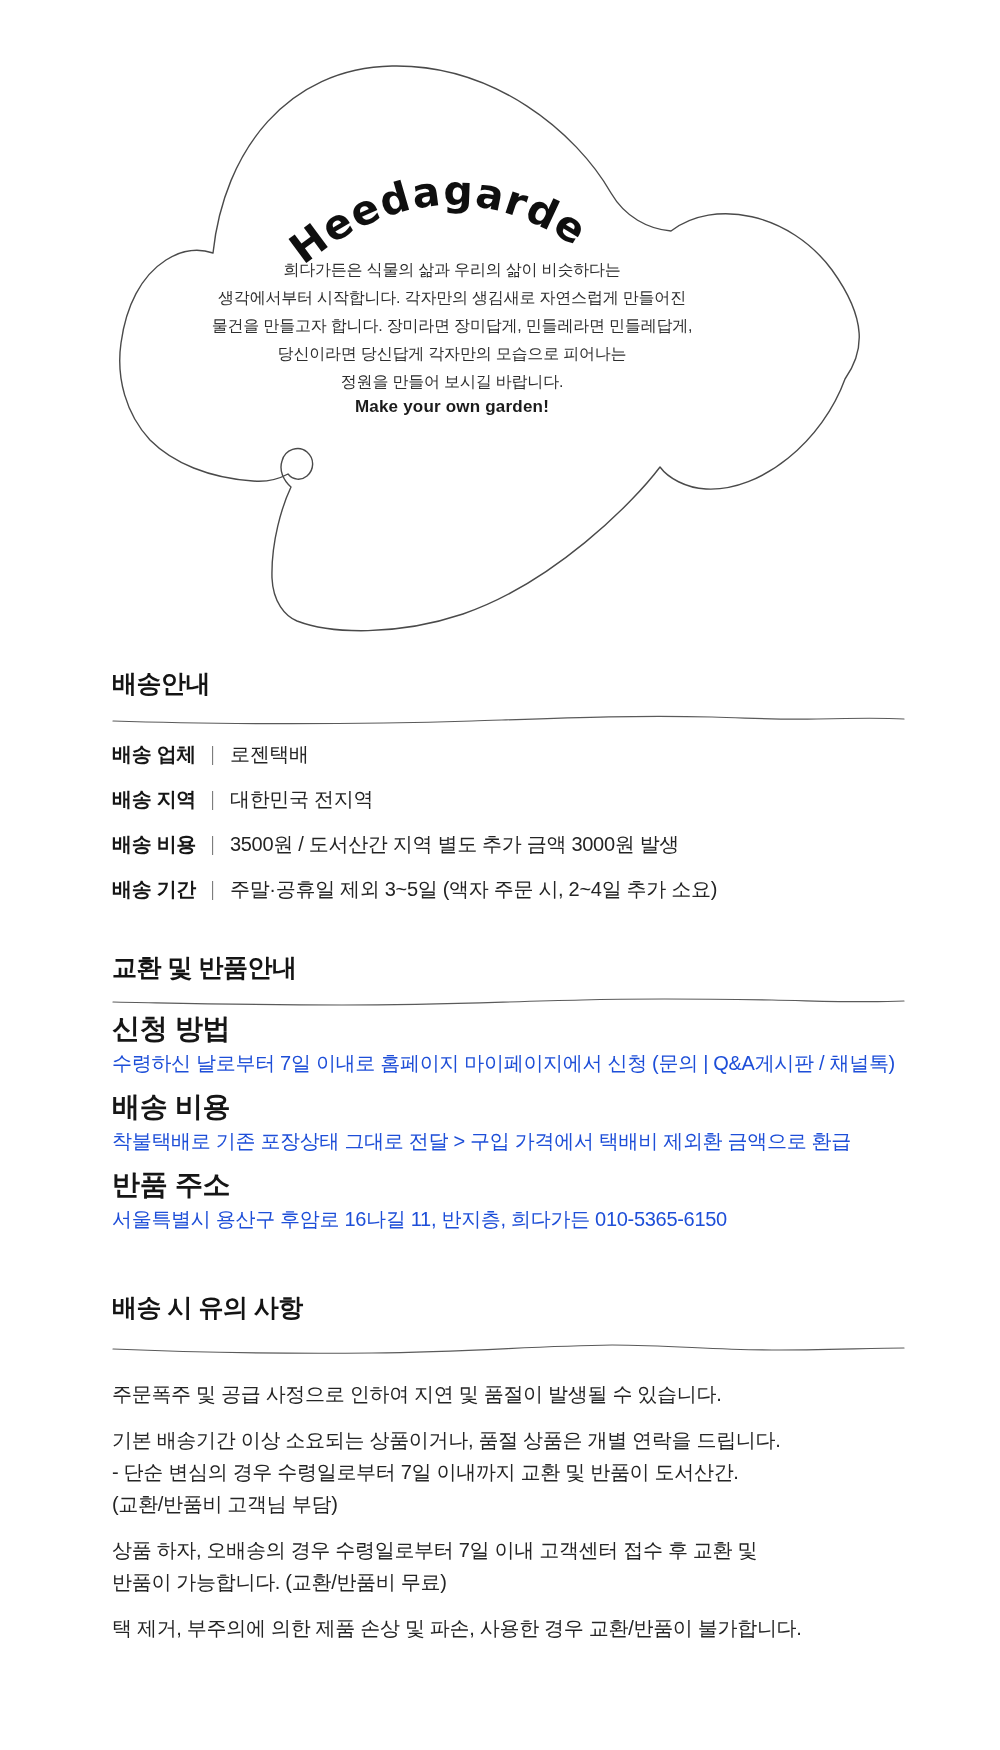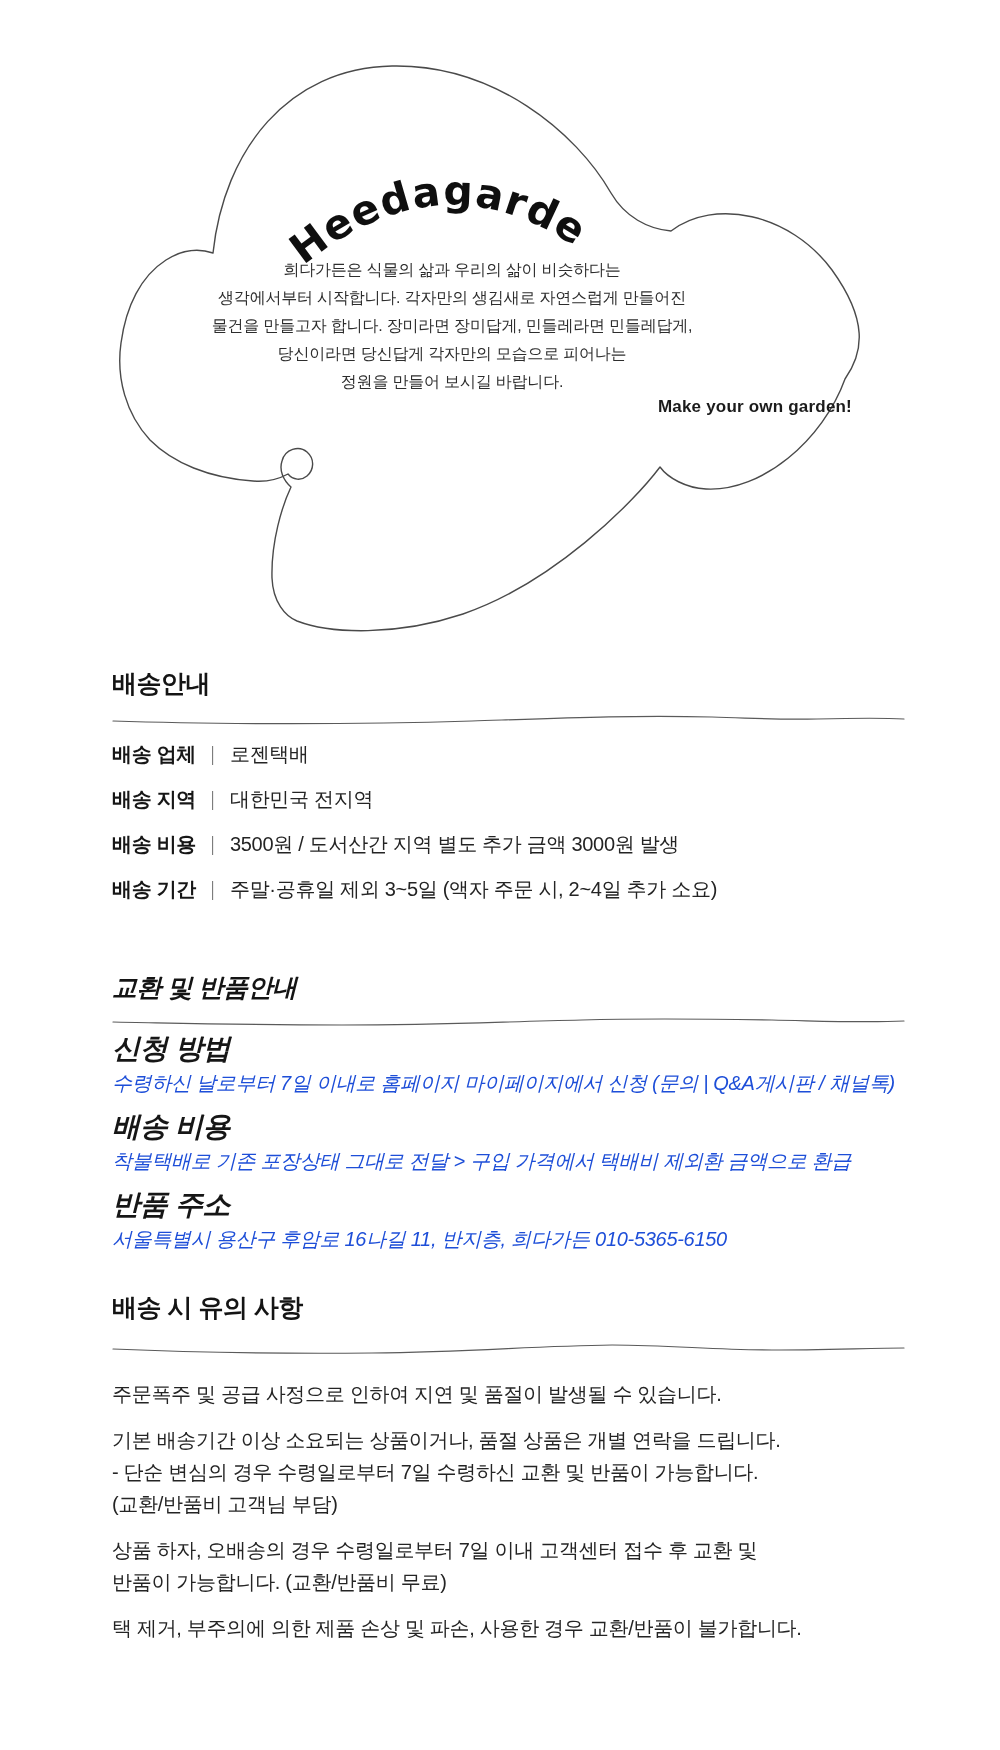--- a/index.html
+++ b/index.html
@@ -6,21 +6,21 @@
   .page{
     position:relative;width:1000px;height:1750px;background:#ffffff;overflow:hidden;
     font-family:"Liberation Sans","DejaVu Sans",sans-serif;color:#222;
   }
   
   .hero-svg{position:absolute;left:0;top:0;width:1000px;height:650px;display:block;}
   .flower-line{fill:none;stroke:#4a4a4a;stroke-width:1.4;stroke-linecap:round;stroke-linejoin:round;}
   .logo-text{font-family:"DejaVu Sans","Liberation Sans",sans-serif;font-weight:bold;font-size:41px;fill:#0f0f0f;letter-spacing:1.5px;}
   .intro{position:absolute;left:52px;top:256px;width:800px;text-align:center;
          font-size:16px;line-height:28px;color:#2d2d2d;letter-spacing:-0.2px;}
-  .motto{position:absolute;left:52px;top:397px;width:800px;text-align:right;
+  .motto{position:absolute;left:52px;top:397px;width:800px;text-align:center;
          font-size:17px;font-weight:bold;color:#1b1b1b;letter-spacing:0.2px;}
   
   .section{position:absolute;left:112px;width:793px;}
   .section-title{margin:0;font-size:25px;line-height:30px;font-weight:bold;color:#141414;letter-spacing:-0.5px;}
   .divider{display:block;width:793px;height:14px;}
   .divider path{fill:none;stroke:#5a5a5a;stroke-width:1.2;stroke-linecap:round;}
   .d1{margin-top:14px;} .d2{margin-top:12px;} .d3{margin-top:20px;}
   
   .rows{margin-top:8px;}
   .row{display:flex;align-items:center;font-size:20px;line-height:33px;letter-spacing:-0.3px;margin-top:12px;}
@@ -30,21 +30,21 @@
   
   .items{margin-top:8px;}
   .item{margin-top:18px;}
   .item:first-child{margin-top:0;}
   .item-heading{font-size:28px;line-height:26px;font-weight:bold;color:#161616;letter-spacing:-0.3px;}
   .item-body{margin-top:8px;font-size:20px;line-height:26px;color:#1d4ed8;letter-spacing:-0.3px;}
   
   .paras{margin-top:22px;}
   .para{margin-top:14px;font-size:20px;line-height:32px;color:#242424;letter-spacing:-0.3px;}
   .para:first-child{margin-top:0;}
-  .s1{top:668px;} .s2{top:972px;font-style:italic;} .s3{top:1292px;}
+  .s1{top:668px;} .s2{top:952px;} .s3{top:1292px;}
 </style>
 </head>
 <body>
 
 <div class="page">
 
   <svg class="hero-svg" viewBox="0 0 1000 650" aria-hidden="true">
     <path class="flower-line" d="
       M 213 253
       C 224 150, 288 68, 392 66
@@ -136,21 +136,21 @@
     <h2 class="section-title">배송 시 유의 사항</h2>
     <svg class="divider d3" viewBox="0 0 793 14" preserveAspectRatio="none">
       <path d="M1 7 C 70 10, 150 12, 260 11 C 360 10, 420 4, 500 3 C 560 3, 600 8, 660 8 C 710 8, 762 6, 792 6"></path>
     </svg>
     <div class="paras">
       <div class="para">
         <div>주문폭주 및 공급 사정으로 인하여 지연 및 품절이 발생될 수 있습니다.</div>
       </div>
       <div class="para">
         <div>기본 배송기간 이상 소요되는 상품이거나, 품절 상품은 개별 연락을 드립니다.</div>
-        <div>- 단순 변심의 경우 수령일로부터 7일 수령하신 교환 및 반품이 가능합니다.</div>
+        <div>- 단순 변심의 경우 수령일로부터 7일 이내까지 교환 및 반품이 도서산간.</div>
         <div>(교환/반품비 고객님 부담)</div>
       </div>
       <div class="para">
         <div>상품 하자, 오배송의 경우 수령일로부터 7일 이내 고객센터 접수 후 교환 및</div>
         <div>반품이 가능합니다. (교환/반품비 무료)</div>
       </div>
       <div class="para">
         <div>택 제거, 부주의에 의한 제품 손상 및 파손, 사용한 경우 교환/반품이 불가합니다.</div>
       </div>
     </div>

